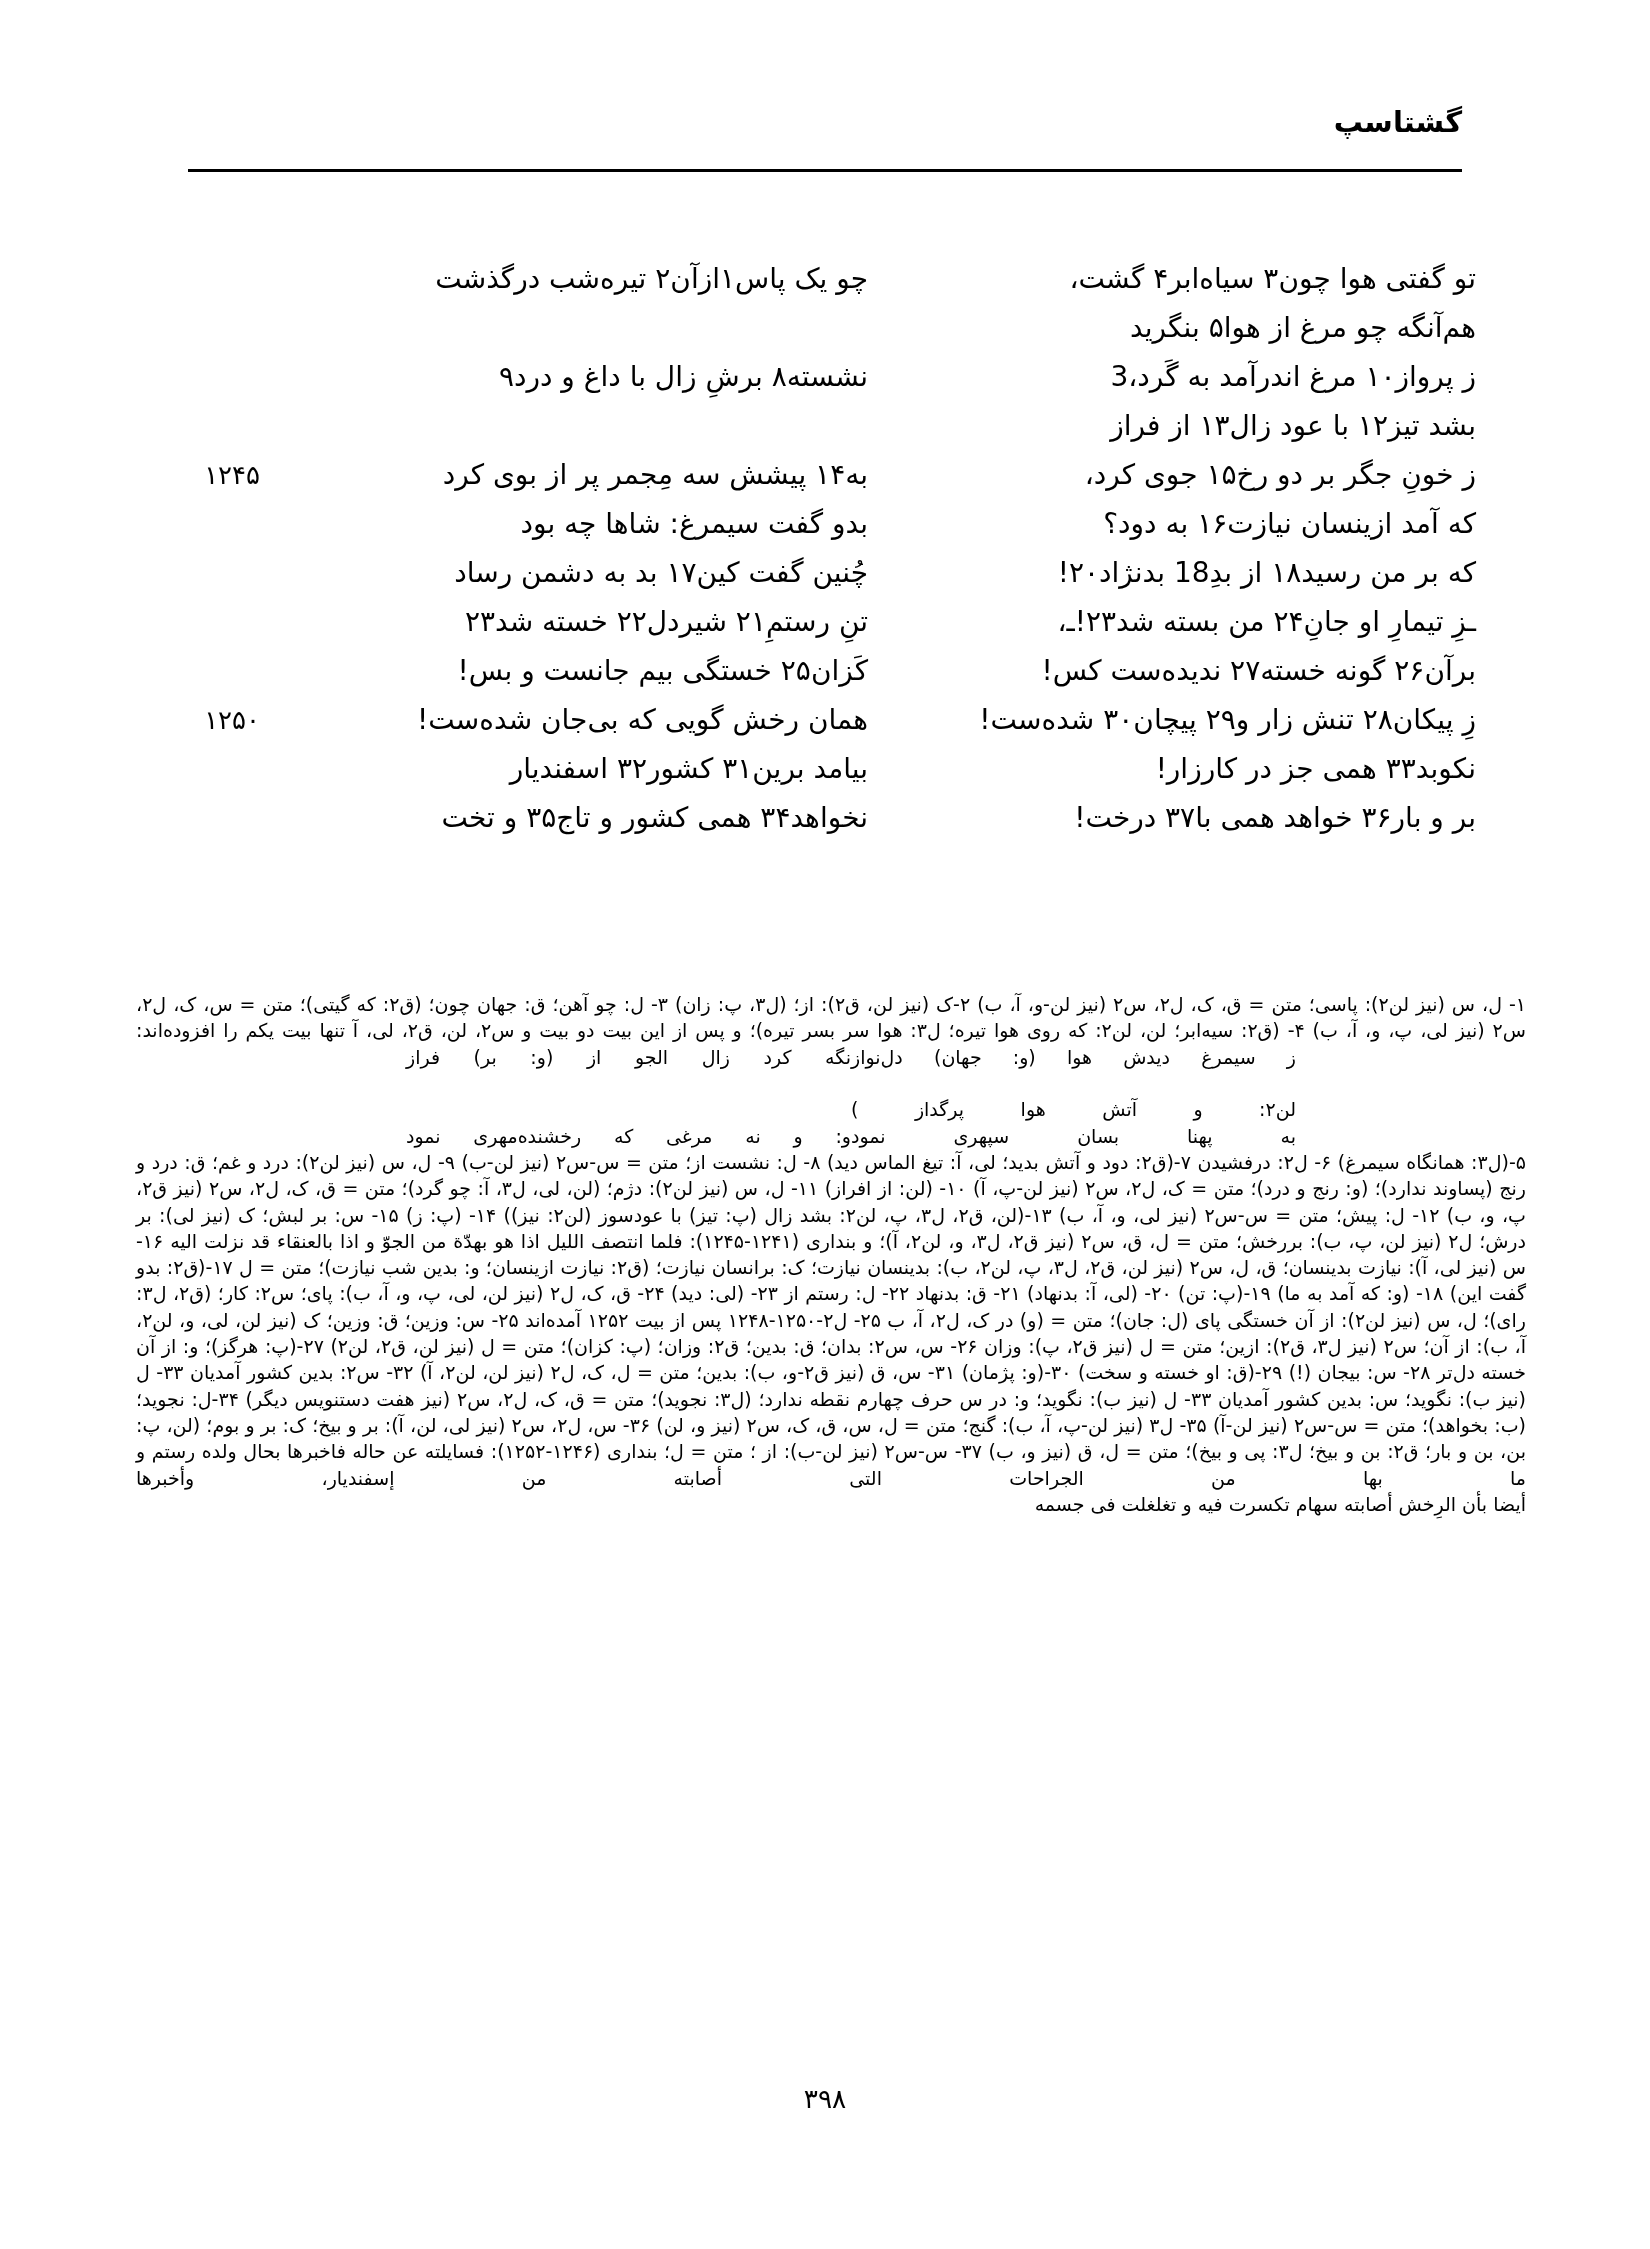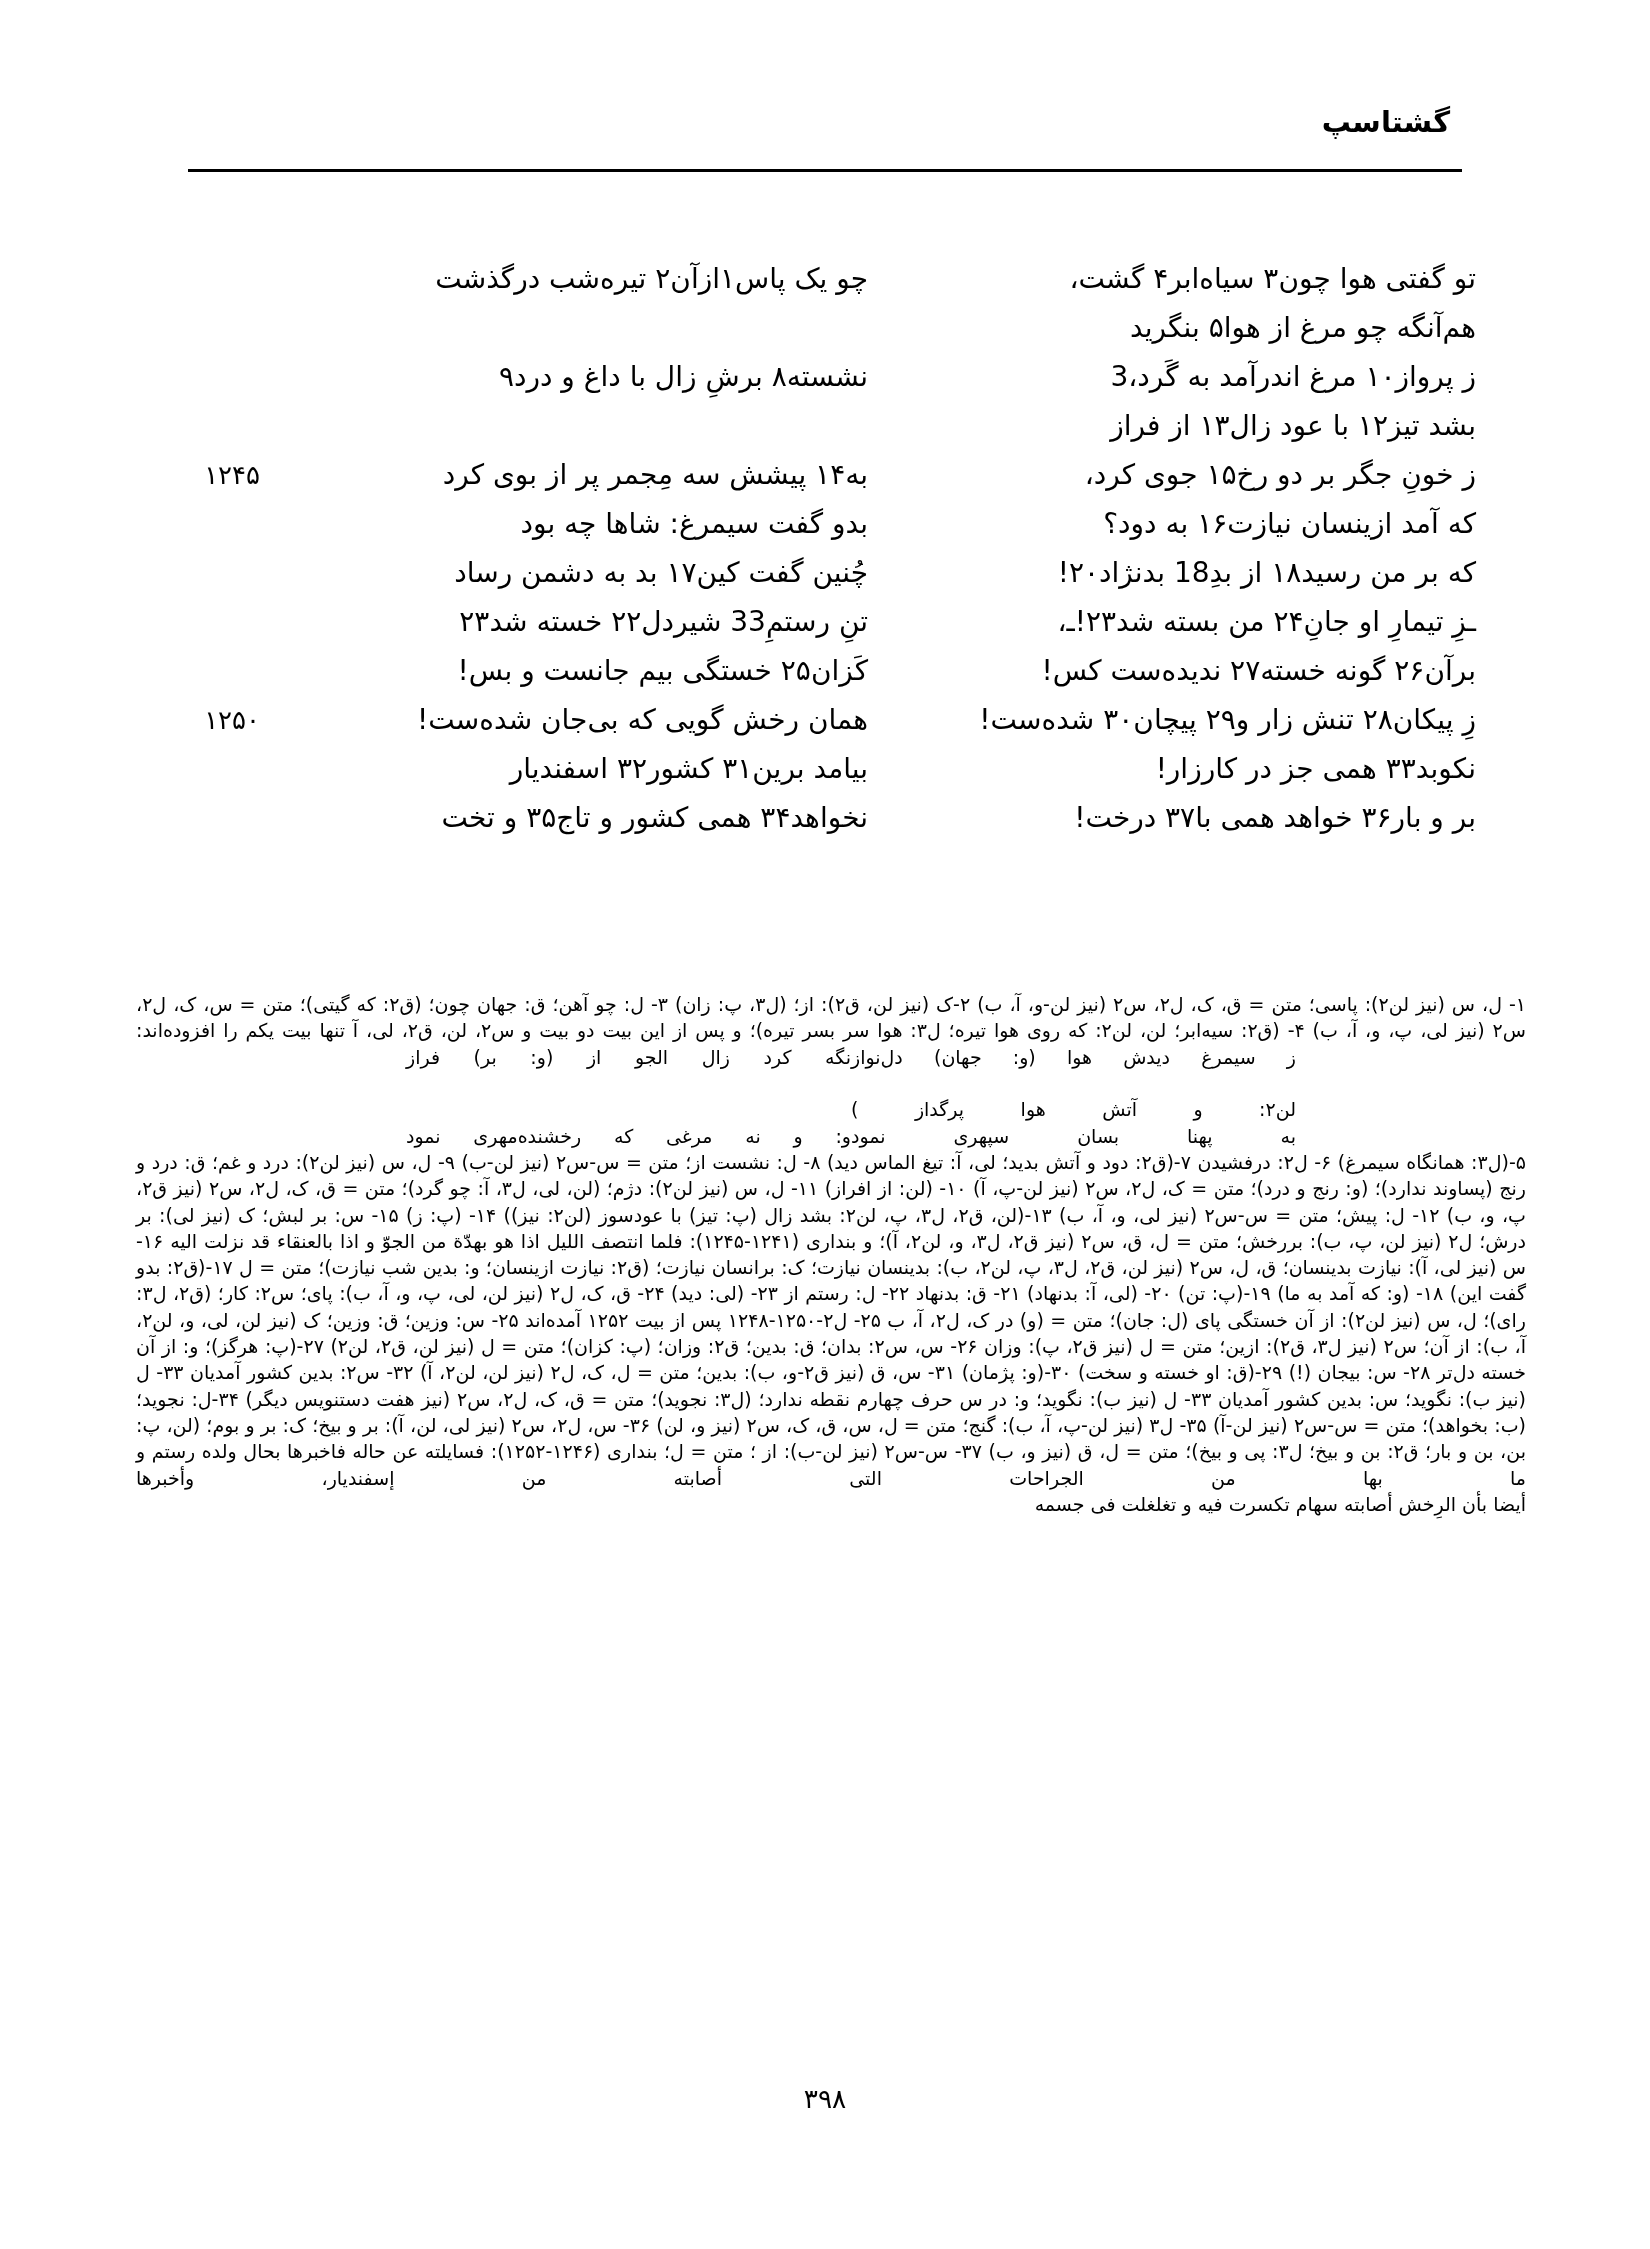--- a/index.html
+++ b/index.html
@@ -33,21 +33,21 @@
     height: 50px;
     text-align: left;
     direction: rtl;
   }
   .runhead .title {
     font-size: 29px;
     font-weight: 700;
     line-height: 1;
     display: inline-block;
     position: absolute;
-    right: 12px;
+    right: 0;
     top: 4.2px;
   }
   .rule {
     position: absolute;
     top: 169px;
     right: 188px;
     left: 188px;
     height: 2.8px;
     background: #000;
   }
@@ -181,21 +181,21 @@
     </div>
 
     <div class="bayt">
       <div class="mesra l">که بر من رسید۱۸ از بدِ18 بدنژاد۲۰!</div>
       <div class="mesra r">چُنین گفت کین۱۷ بد به دشمن رساد</div>
       <div class="lineno"></div>
     </div>
 
     <div class="bayt">
       <div class="mesra l">ـزِ تیمارِ او جانِ۲۴ من بسته شد۲۳!ـ،</div>
-      <div class="mesra r">تنِ رستمِ33 شیردل۲۲ خسته شد۲۳</div>
+      <div class="mesra r">تنِ رستمِ۲۱ شیردل۲۲ خسته شد۲۳</div>
       <div class="lineno"></div>
     </div>
 
     <div class="bayt">
       <div class="mesra l">برآن۲۶ گونه خسته۲۷ ندیده‌ست کس!</div>
       <div class="mesra r">کَزان۲۵ خستگی بیم جانست و بس!</div>
       <div class="lineno"></div>
     </div>
 
     <div class="bayt">

